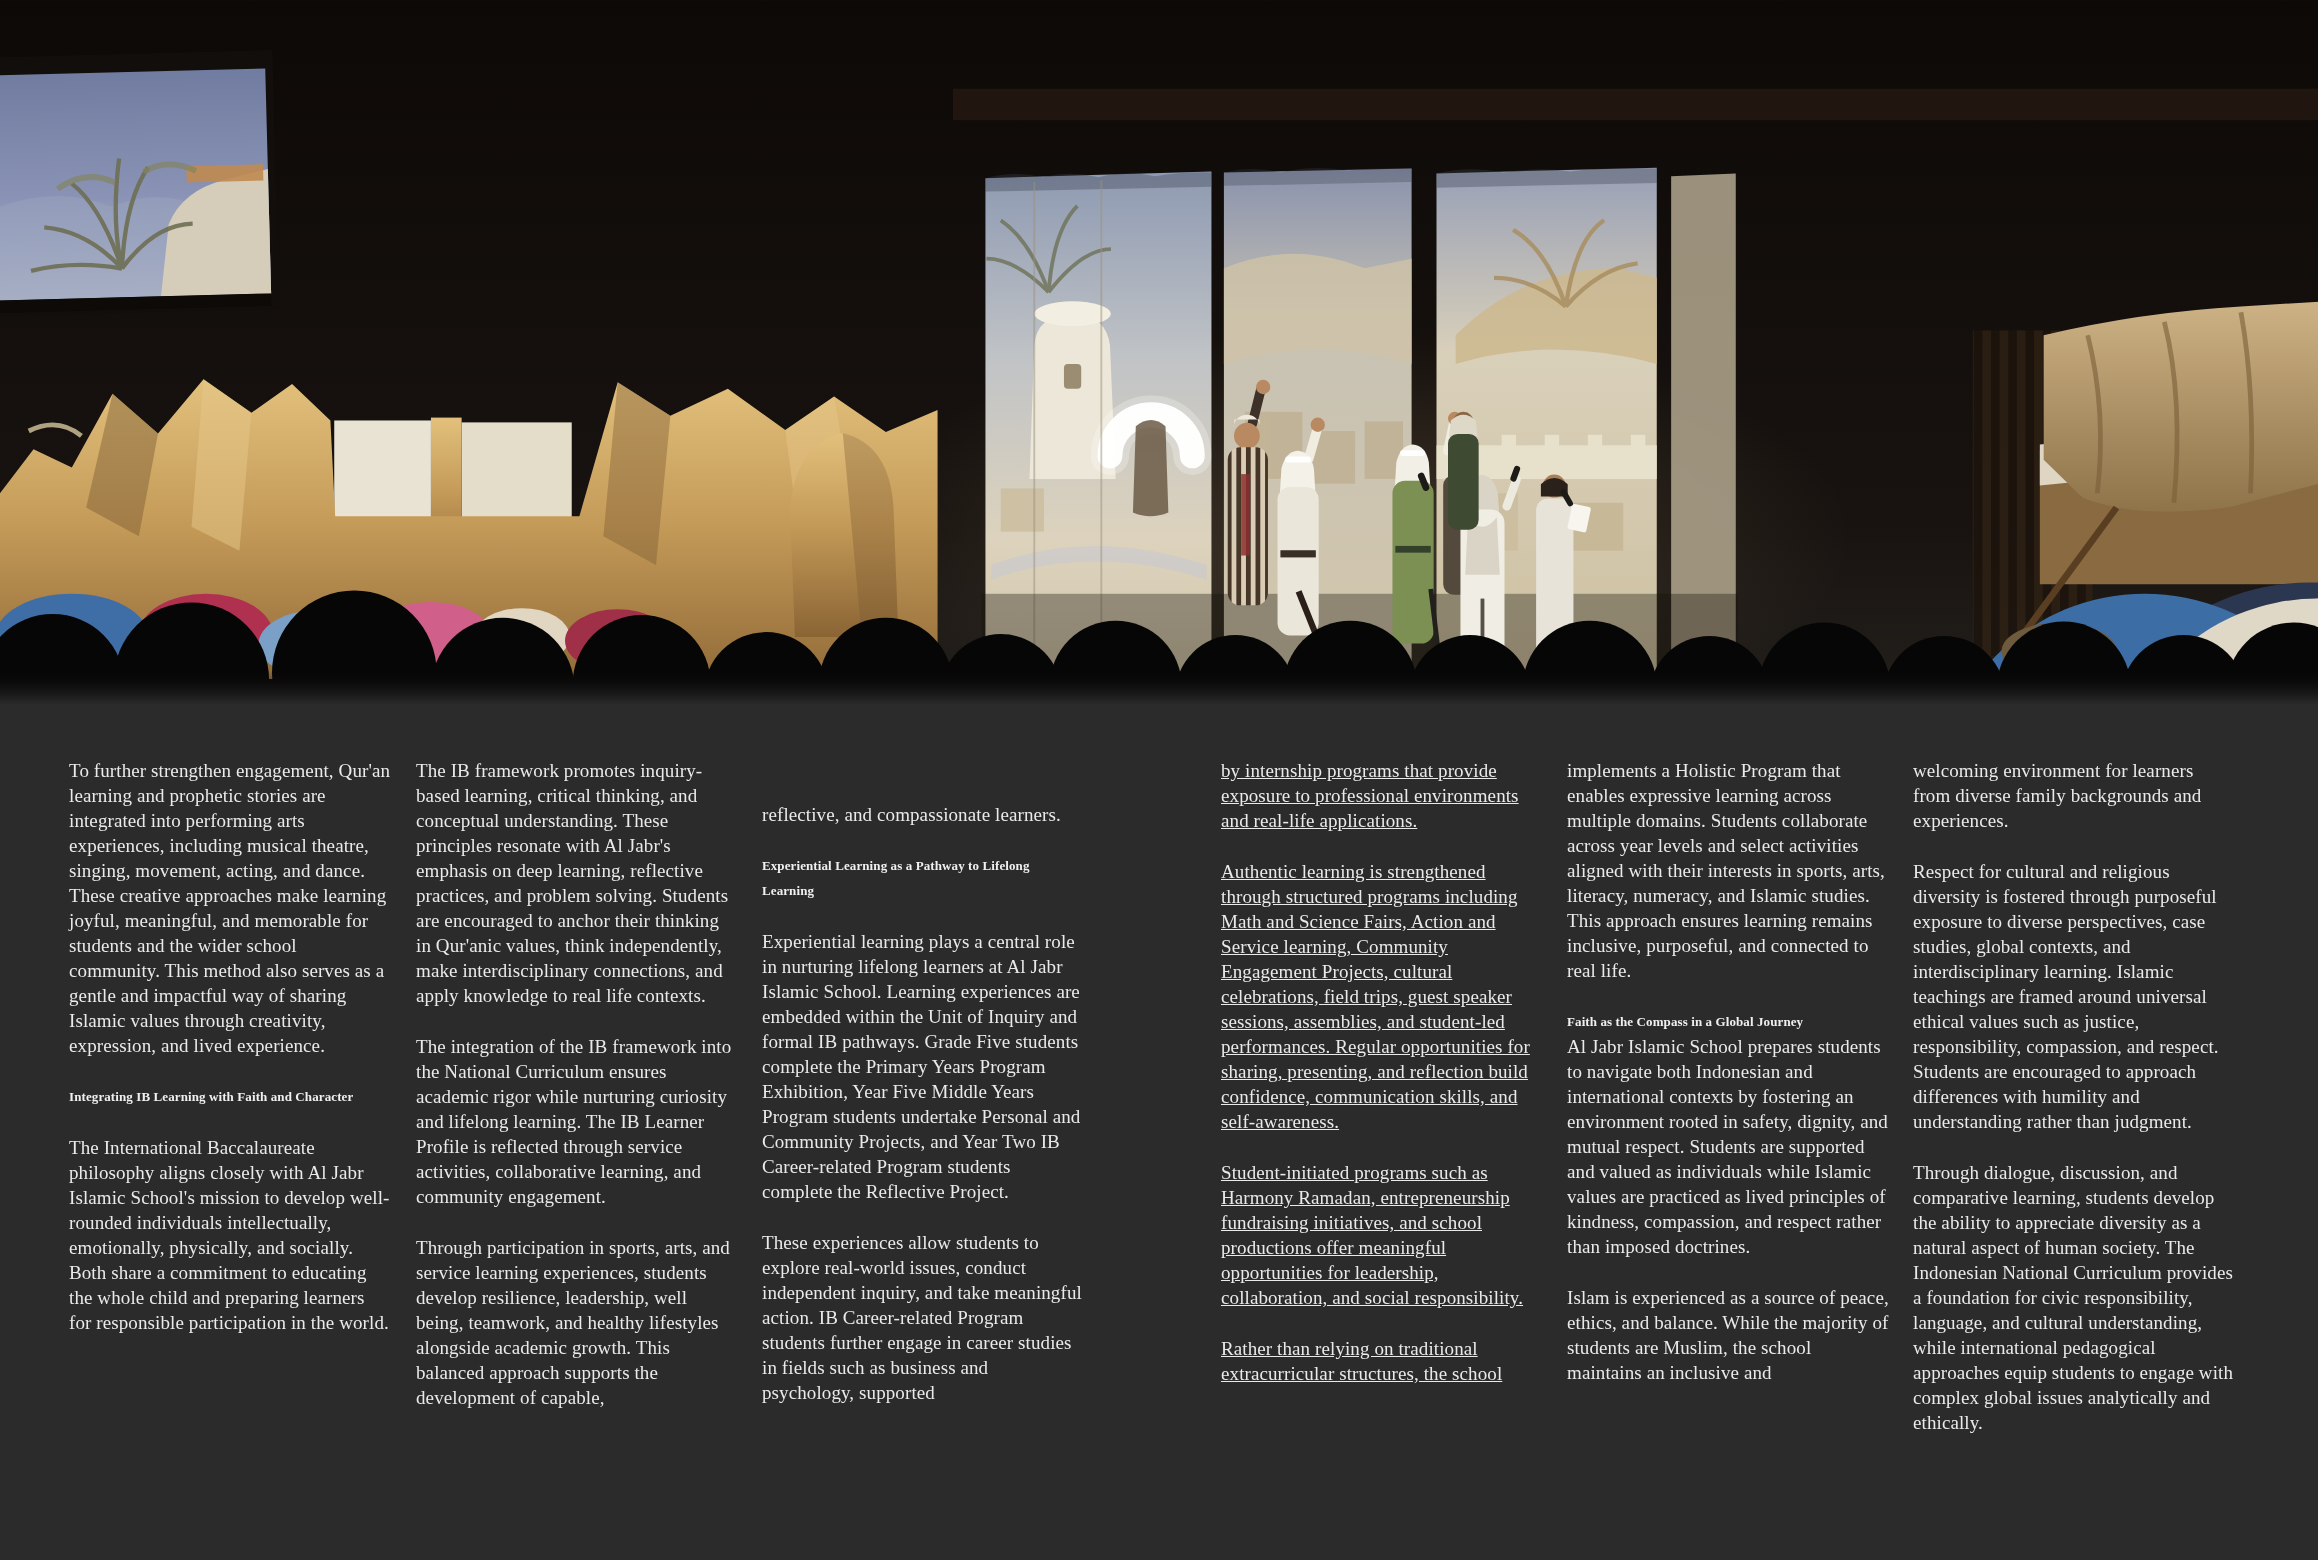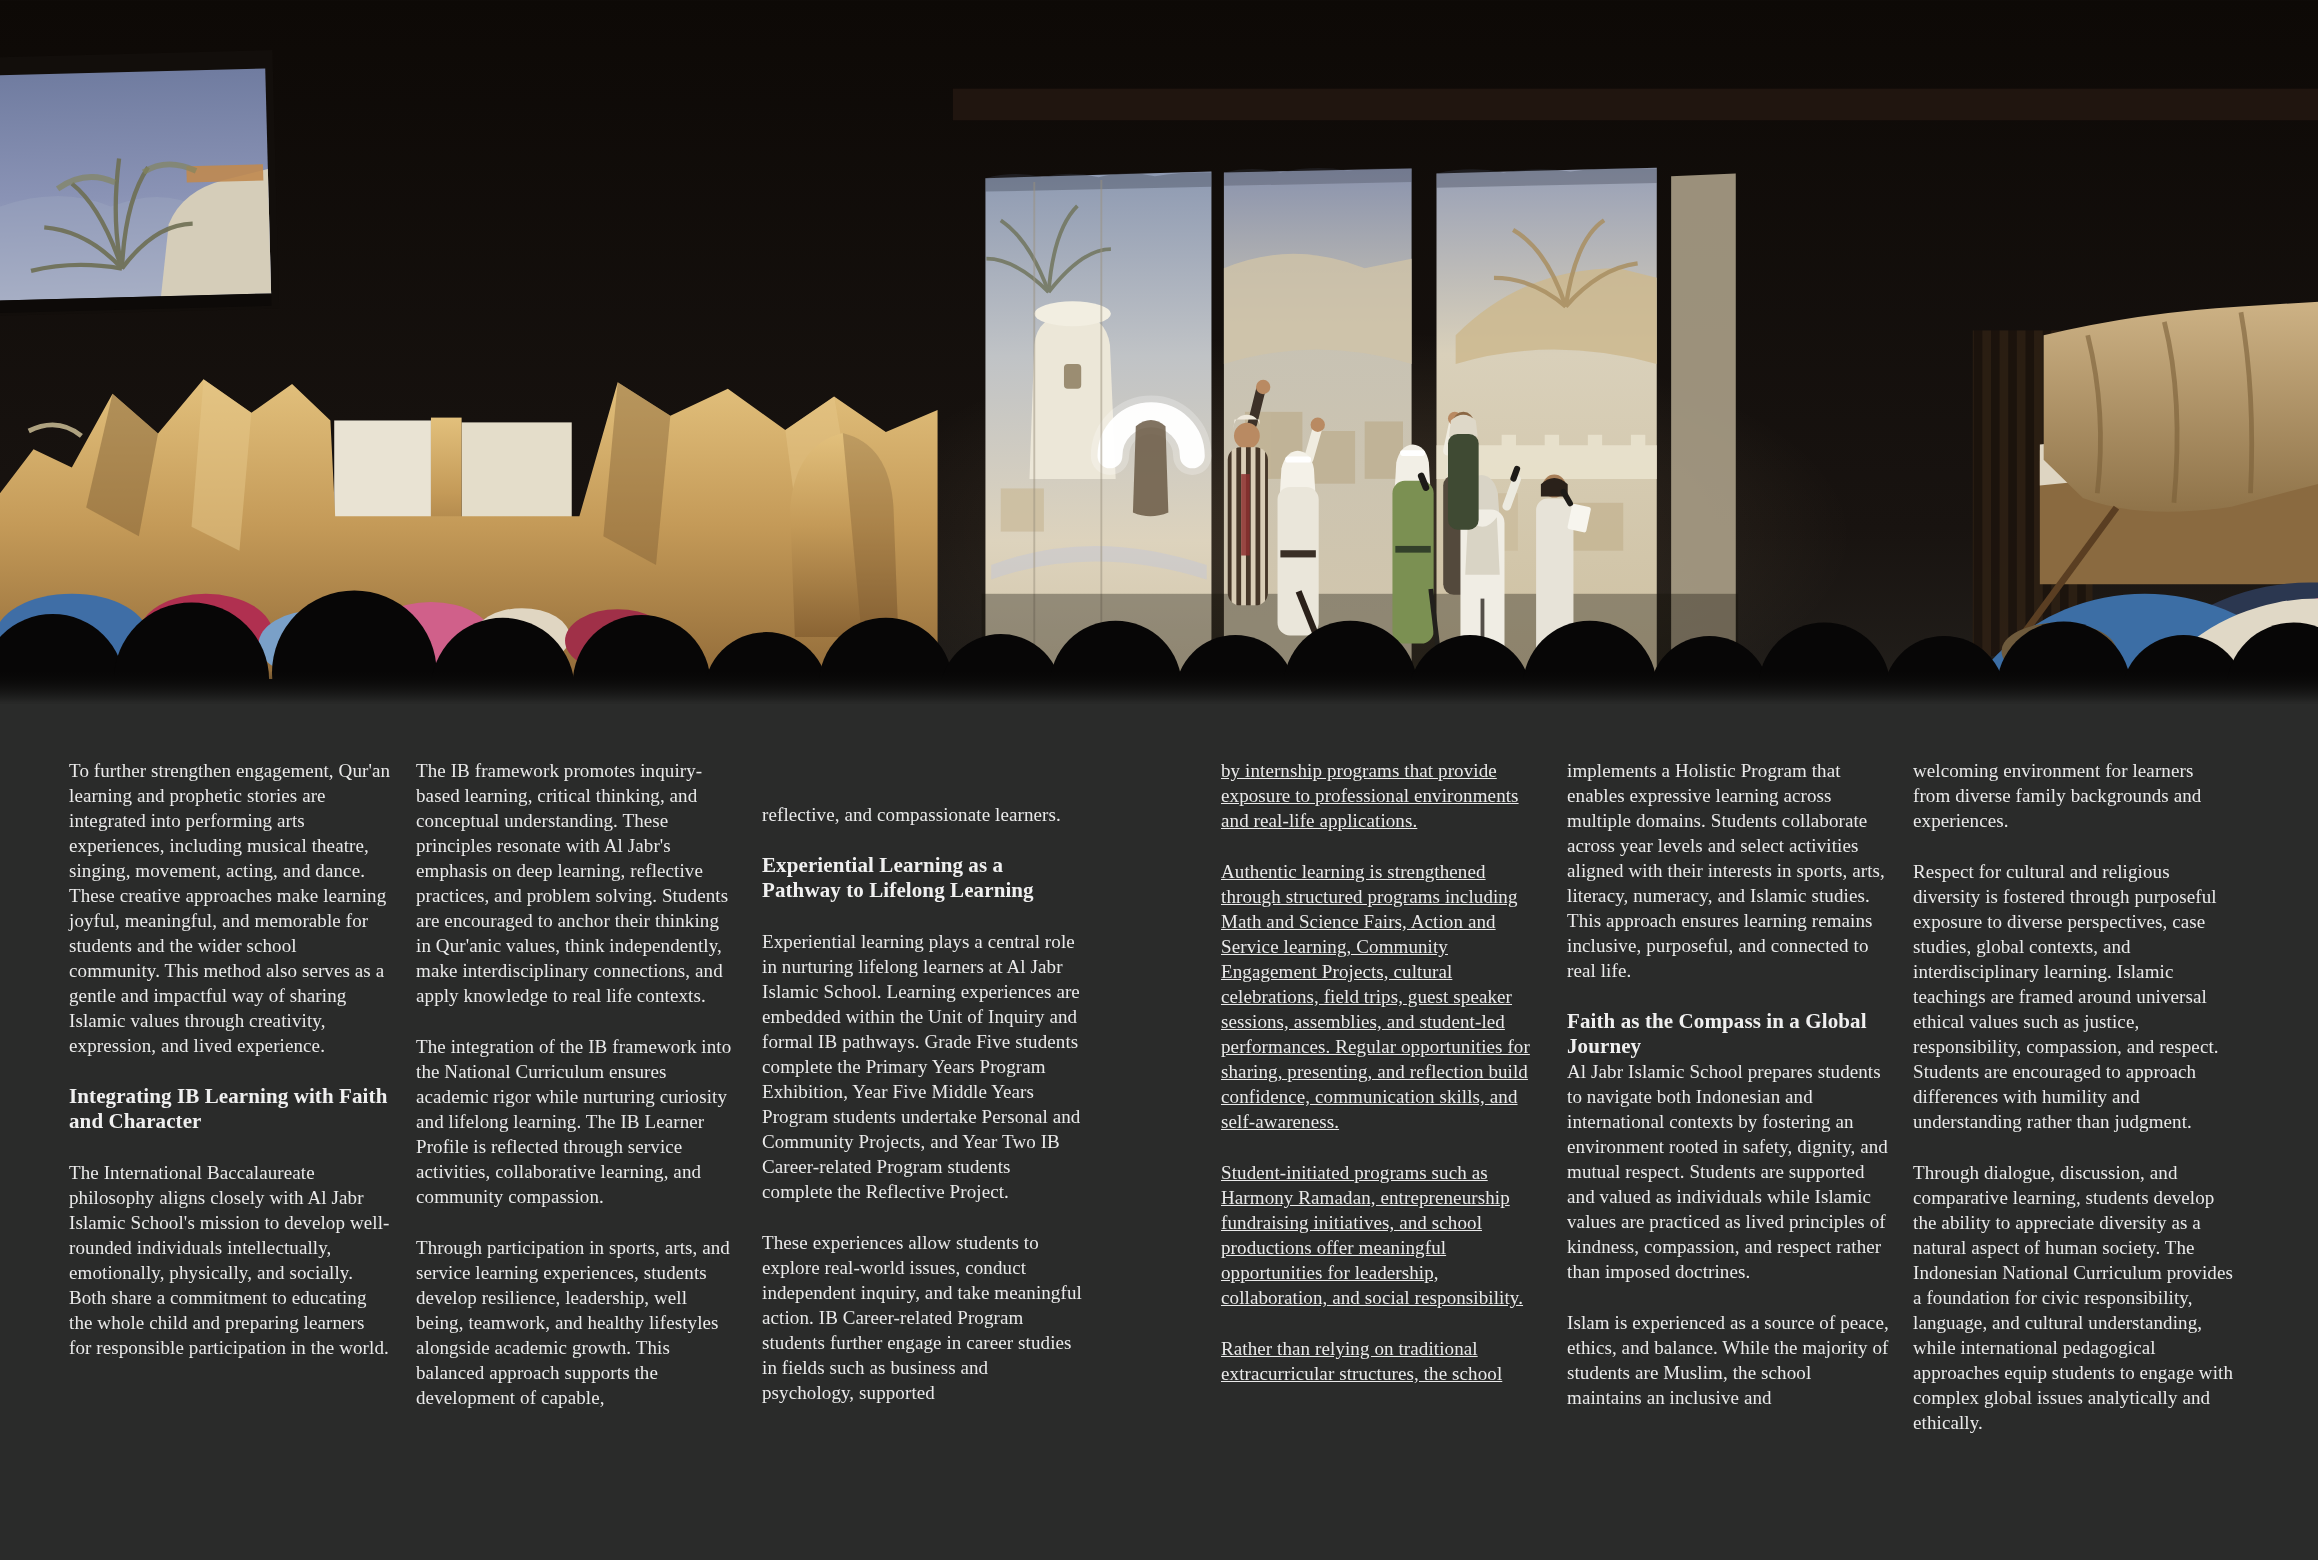--- a/index.html
+++ b/index.html
@@ -15,21 +15,21 @@
   main.columns{position:absolute;top:0;left:0;width:2319px;height:1420px;}
   .col{
     position:absolute;top:758px;width:322px;
     color:#eaeaea;
     font-size:19px;line-height:25px;
     text-align:left;
     letter-spacing:0.1px;
   }
   .col p{margin:0 0 26px 0;}
   .col .head{
-    font-size:21px;line-height:25px;font-weight:bold;
+    font-size:13px;line-height:25px;font-weight:bold;
     margin:13.4px 0 26px 0;color:#f0f0f0;
   }
   .col .head.no-gap{margin-bottom:0;}
   .c1{left:69px;} .c2{left:416px;} .c3{left:762px;margin-top:44px;}
   .c4{left:1221px;text-decoration:underline;} .c5{left:1567px;} .c6{left:1913px;}
 </style>
 </head>
 <body>
 
 <figure class="photo" aria-label="Students of Al Jabr Islamic School perform an Islamic-themed musical theatre production on a dark stage: desert village scenery with palm trees and a glowing archway is projected on hanging screens, crumpled brown kraft-paper rocks form the set, costumed performers in robes and keffiyehs sing with raised fists, and the audience is silhouetted in the foreground.">
@@ -332,21 +332,21 @@
 
 <main class="columns">
   <section class="col c1">
     <p>To further strengthen engagement, Qur'an learning and prophetic stories are integrated into performing arts experiences, including musical theatre, singing, movement, acting, and dance. These creative approaches make learning joyful, meaningful, and memorable for students and the wider school community. This method also serves as a gentle and impactful way of sharing Islamic values through creativity, expression, and lived experience.</p>
     <h3 class="head">Integrating IB Learning with Faith and Character</h3>
     <p>The International Baccalaureate philosophy aligns closely with Al Jabr Islamic School's mission to develop well-rounded individuals intellectually, emotionally, physically, and socially. Both share a commitment to educating the whole child and preparing learners for responsible participation in the world.</p>
   </section>
 
   <section class="col c2">
     <p>The IB framework promotes inquiry-based learning, critical thinking, and conceptual understanding. These principles resonate with Al Jabr's emphasis on deep learning, reflective practices, and problem solving. Students are encouraged to anchor their thinking in Qur'anic values, think independently, make interdisciplinary connections, and apply knowledge to real life contexts.</p>
-    <p>The integration of the IB framework into the National Curriculum ensures academic rigor while nurturing curiosity and lifelong learning. The IB Learner Profile is reflected through service activities, collaborative learning, and community compassion.</p>
+    <p>The integration of the IB framework into the National Curriculum ensures academic rigor while nurturing curiosity and lifelong learning. The IB Learner Profile is reflected through service activities, collaborative learning, and community engagement.</p>
     <p>Through participation in sports, arts, and service learning experiences, students develop resilience, leadership, well being, teamwork, and healthy lifestyles alongside academic growth. This balanced approach supports the development of capable,</p>
   </section>
 
   <section class="col c3">
     <p>reflective, and compassionate learners.</p>
     <h3 class="head">Experiential Learning as a Pathway to Lifelong Learning</h3>
     <p>Experiential learning plays a central role in nurturing lifelong learners at Al Jabr Islamic School. Learning experiences are embedded within the Unit of Inquiry and formal IB pathways. Grade Five students complete the Primary Years Program Exhibition, Year Five Middle Years Program students undertake Personal and Community Projects, and Year Two IB Career-related Program students complete the Reflective Project.</p>
     <p>These experiences allow students to explore real-world issues, conduct independent inquiry, and take meaningful action. IB Career-related Program students further engage in career studies in fields such as business and psychology, supported</p>
   </section>
 

